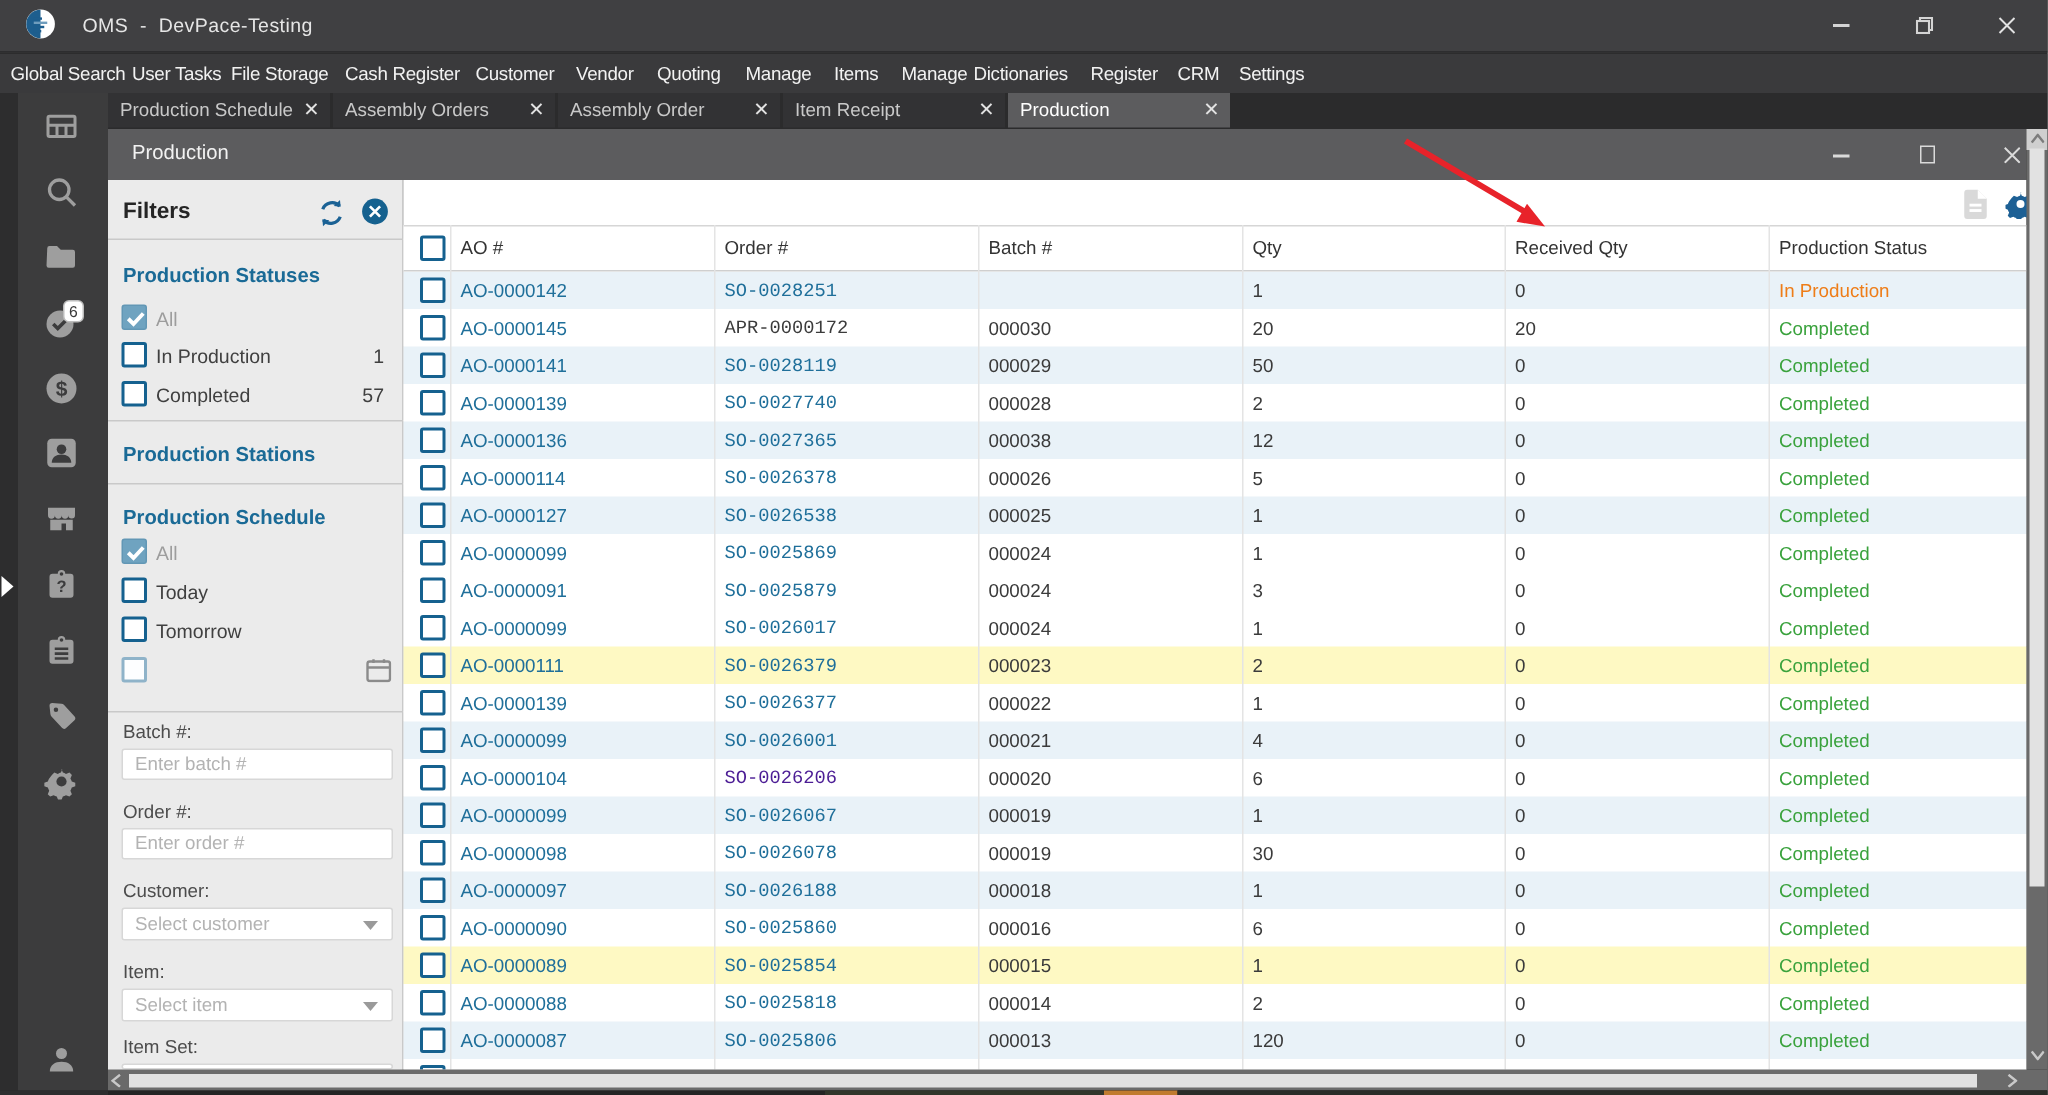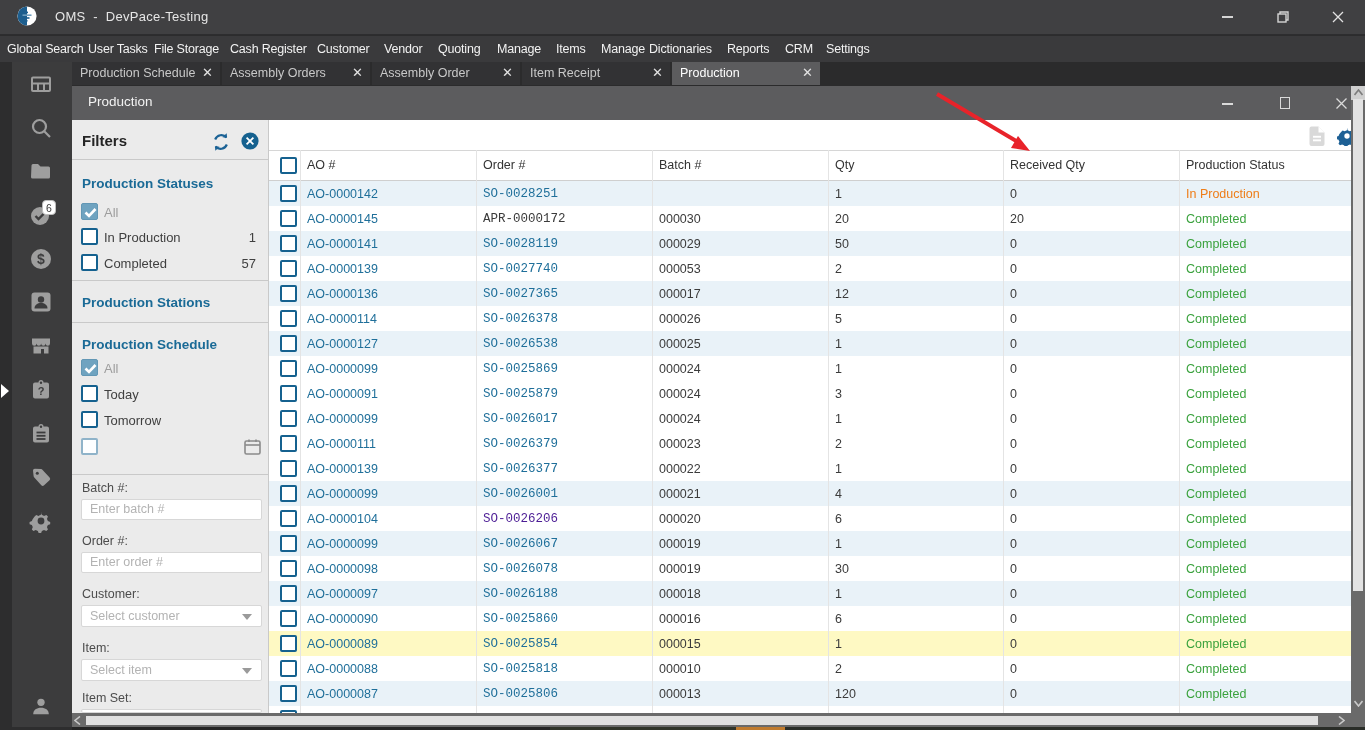--- a/index.html
+++ b/index.html
@@ -82,21 +82,21 @@
 <span class="mi" style="left:88px">User Tasks</span>
 <span class="mi" style="left:154px">File Storage</span>
 <span class="mi" style="left:230px">Cash Register</span>
 <span class="mi" style="left:317px">Customer</span>
 <span class="mi" style="left:384px">Vendor</span>
 <span class="mi" style="left:438px">Quoting</span>
 <span class="mi" style="left:497px">Manage</span>
 <span class="mi" style="left:556px">Items</span>
 <span class="mi" style="left:601px">Manage</span>
 <span class="mi" style="left:649px">Dictionaries</span>
-<span class="mi" style="left:727px">Reports</span>
+<span class="mi" style="left:727px">Register</span>
 <span class="mi" style="left:785px">CRM</span>
 <span class="mi" style="left:826px">Settings</span>
 </div>
 
 <div id="tabbar">
 <div class="tab" style="left:72px">
       <span class="tabt">Production Schedule</span>
       <span class="tabx">✕</span>
     </div>
 <div class="tab" style="left:222px">
@@ -267,30 +267,30 @@
 <span class="c c2" style="color:#1f6f9a">SO-0028119</span>
 <span class="c c3">000029</span>
 <span class="c c4">50</span>
 <span class="c c5">0</span>
 <span class="c c6" style="color:#3aa23d">Completed</span>
 </div>
 <div class="trow" style="top:256px;background:#ffffff">
 <span class="cb"></span>
 <span class="c c1 lnk">AO-0000139</span>
 <span class="c c2" style="color:#1f6f9a">SO-0027740</span>
-<span class="c c3">000053</span>
+<span class="c c3">000028</span>
 <span class="c c4">2</span>
 <span class="c c5">0</span>
 <span class="c c6" style="color:#3aa23d">Completed</span>
 </div>
 <div class="trow" style="top:281px;background:#e9f2f8">
 <span class="cb"></span>
 <span class="c c1 lnk">AO-0000136</span>
 <span class="c c2" style="color:#1f6f9a">SO-0027365</span>
-<span class="c c3">000017</span>
+<span class="c c3">000038</span>
 <span class="c c4">12</span>
 <span class="c c5">0</span>
 <span class="c c6" style="color:#3aa23d">Completed</span>
 </div>
 <div class="trow" style="top:306px;background:#ffffff">
 <span class="cb"></span>
 <span class="c c1 lnk">AO-0000114</span>
 <span class="c c2" style="color:#1f6f9a">SO-0026378</span>
 <span class="c c3">000026</span>
 <span class="c c4">5</span>
@@ -326,21 +326,21 @@
 </div>
 <div class="trow" style="top:406px;background:#ffffff">
 <span class="cb"></span>
 <span class="c c1 lnk">AO-0000099</span>
 <span class="c c2" style="color:#1f6f9a">SO-0026017</span>
 <span class="c c3">000024</span>
 <span class="c c4">1</span>
 <span class="c c5">0</span>
 <span class="c c6" style="color:#3aa23d">Completed</span>
 </div>
-<div class="trow" style="top:431px;background:#ffffff">
+<div class="trow" style="top:431px;background:#fef9c3">
 <span class="cb"></span>
 <span class="c c1 lnk">AO-0000111</span>
 <span class="c c2" style="color:#1f6f9a">SO-0026379</span>
 <span class="c c3">000023</span>
 <span class="c c4">2</span>
 <span class="c c5">0</span>
 <span class="c c6" style="color:#3aa23d">Completed</span>
 </div>
 <div class="trow" style="top:456px;background:#ffffff">
 <span class="cb"></span>
@@ -411,21 +411,21 @@
 <span class="c c2" style="color:#1f6f9a">SO-0025854</span>
 <span class="c c3">000015</span>
 <span class="c c4">1</span>
 <span class="c c5">0</span>
 <span class="c c6" style="color:#3aa23d">Completed</span>
 </div>
 <div class="trow" style="top:656px;background:#ffffff">
 <span class="cb"></span>
 <span class="c c1 lnk">AO-0000088</span>
 <span class="c c2" style="color:#1f6f9a">SO-0025818</span>
-<span class="c c3">000010</span>
+<span class="c c3">000014</span>
 <span class="c c4">2</span>
 <span class="c c5">0</span>
 <span class="c c6" style="color:#3aa23d">Completed</span>
 </div>
 <div class="trow" style="top:681px;background:#e9f2f8">
 <span class="cb"></span>
 <span class="c c1 lnk">AO-0000087</span>
 <span class="c c2" style="color:#1f6f9a">SO-0025806</span>
 <span class="c c3">000013</span>
 <span class="c c4">120</span>

